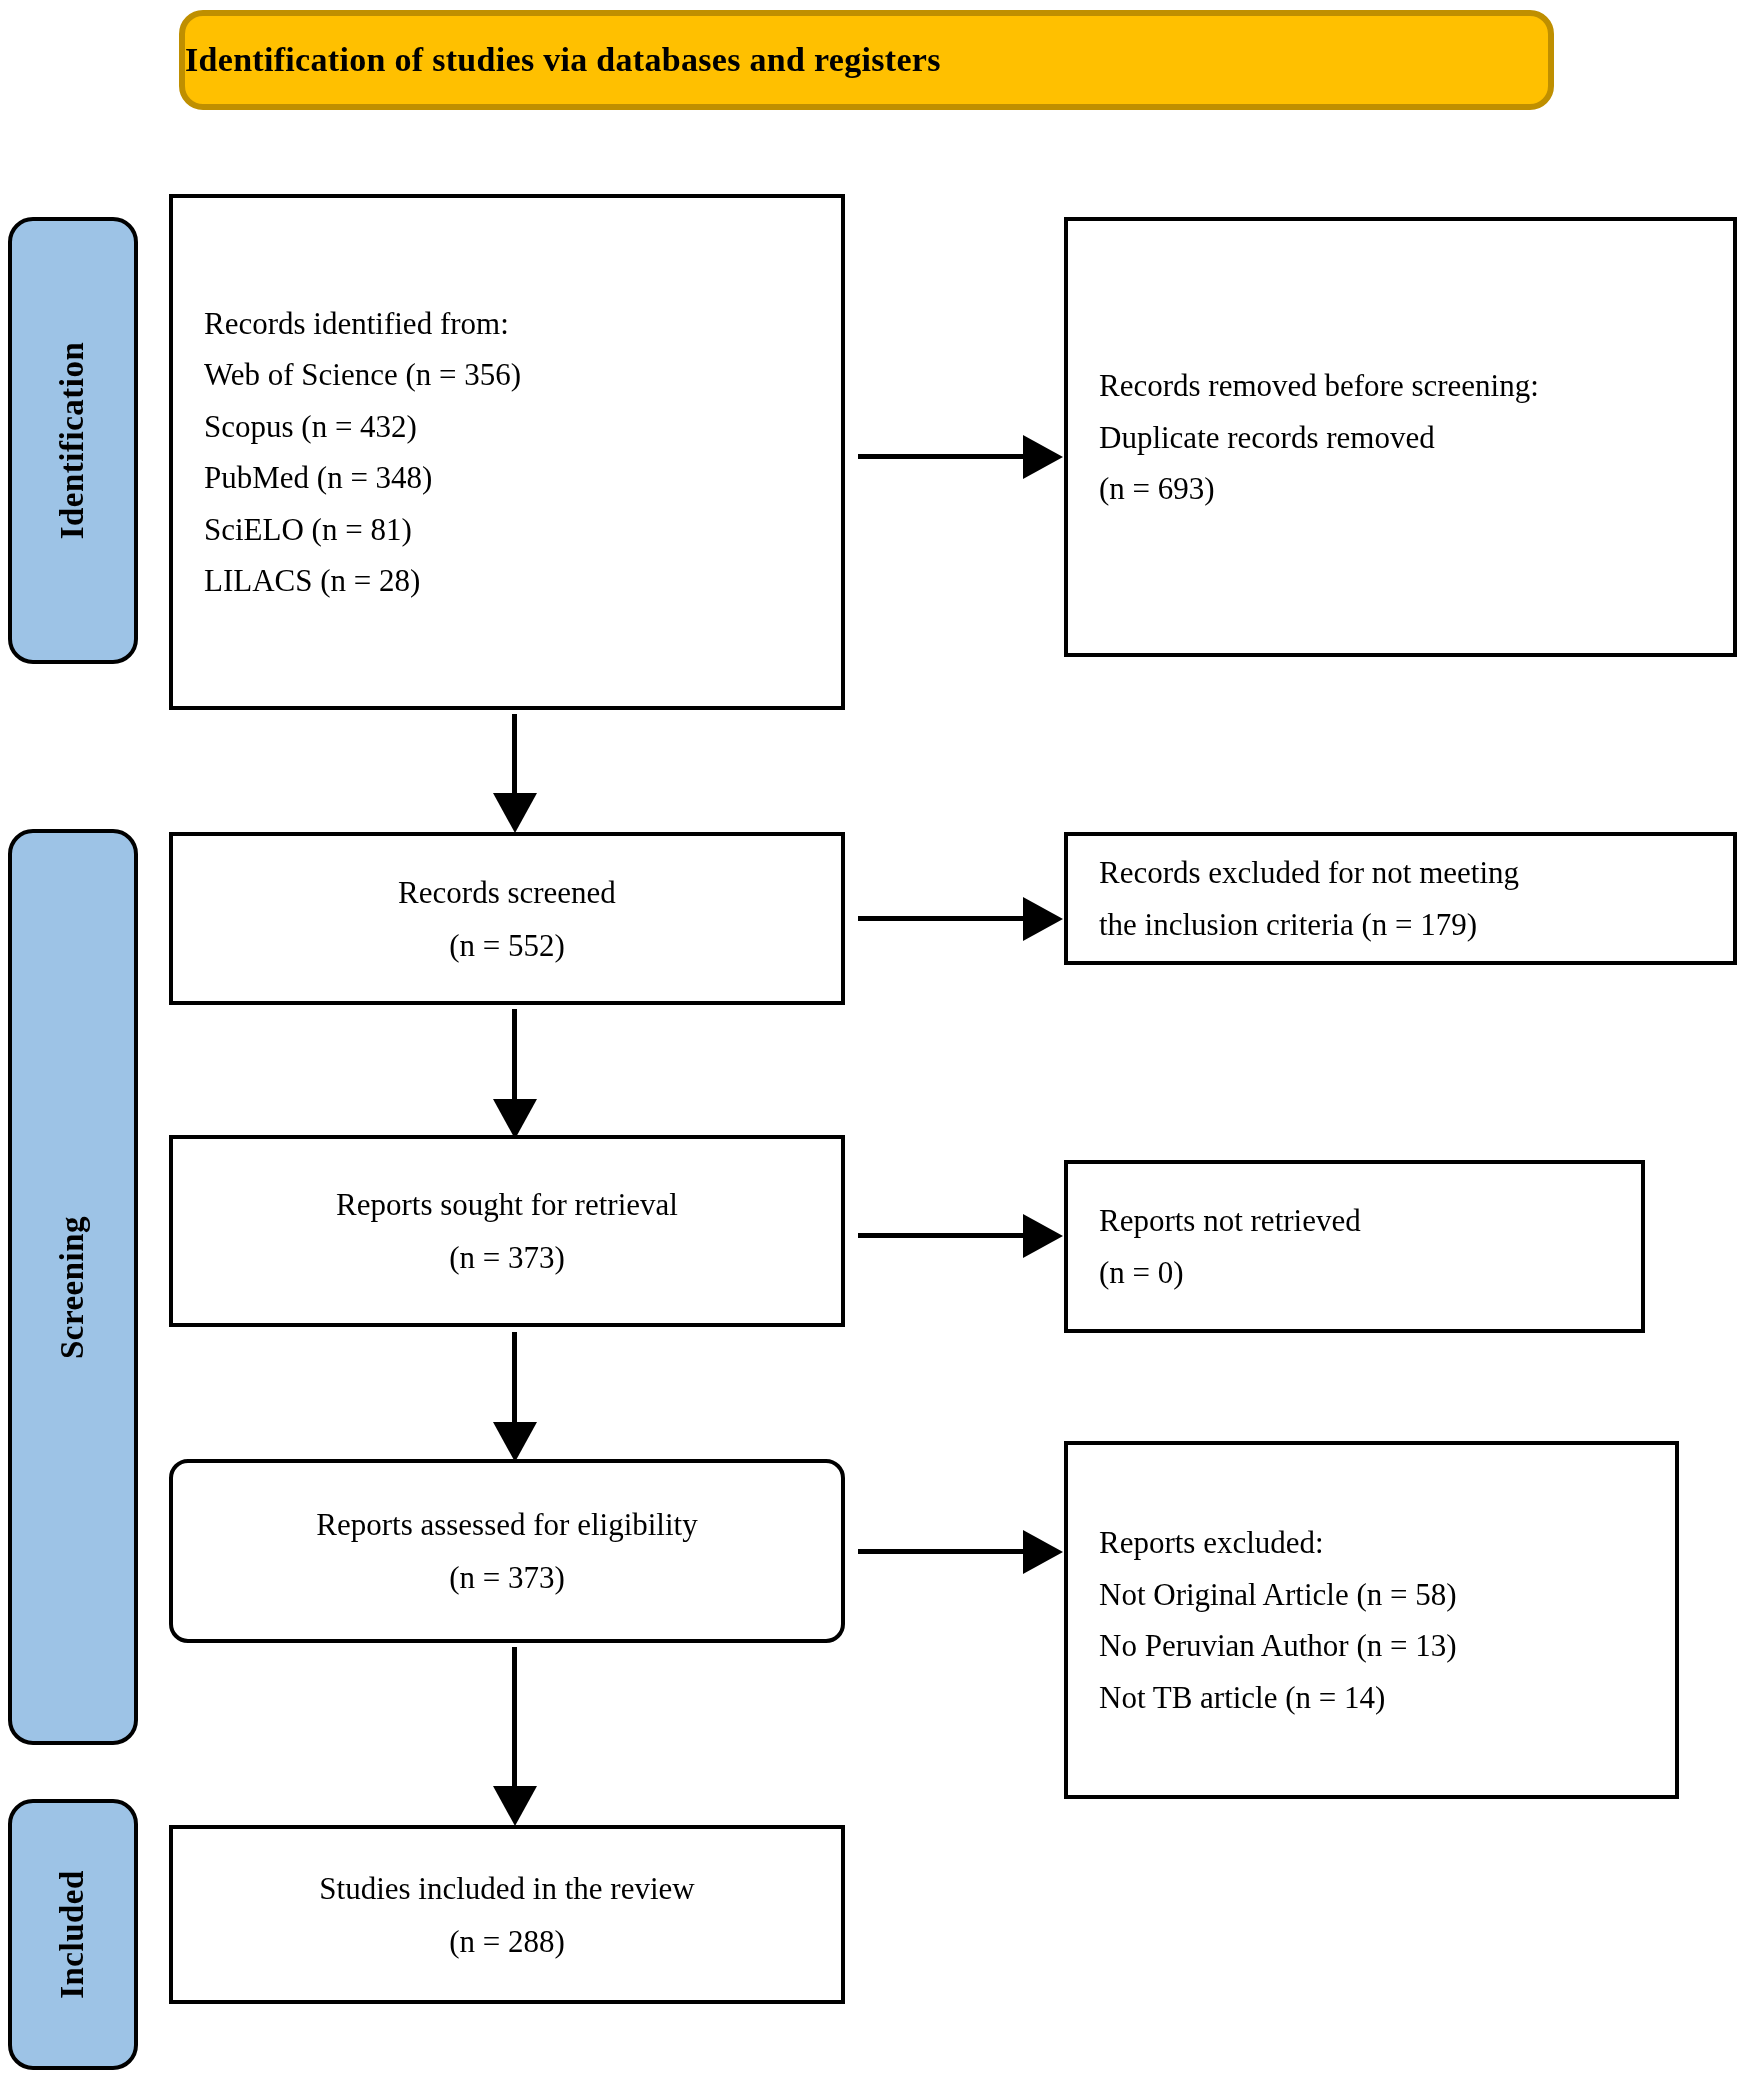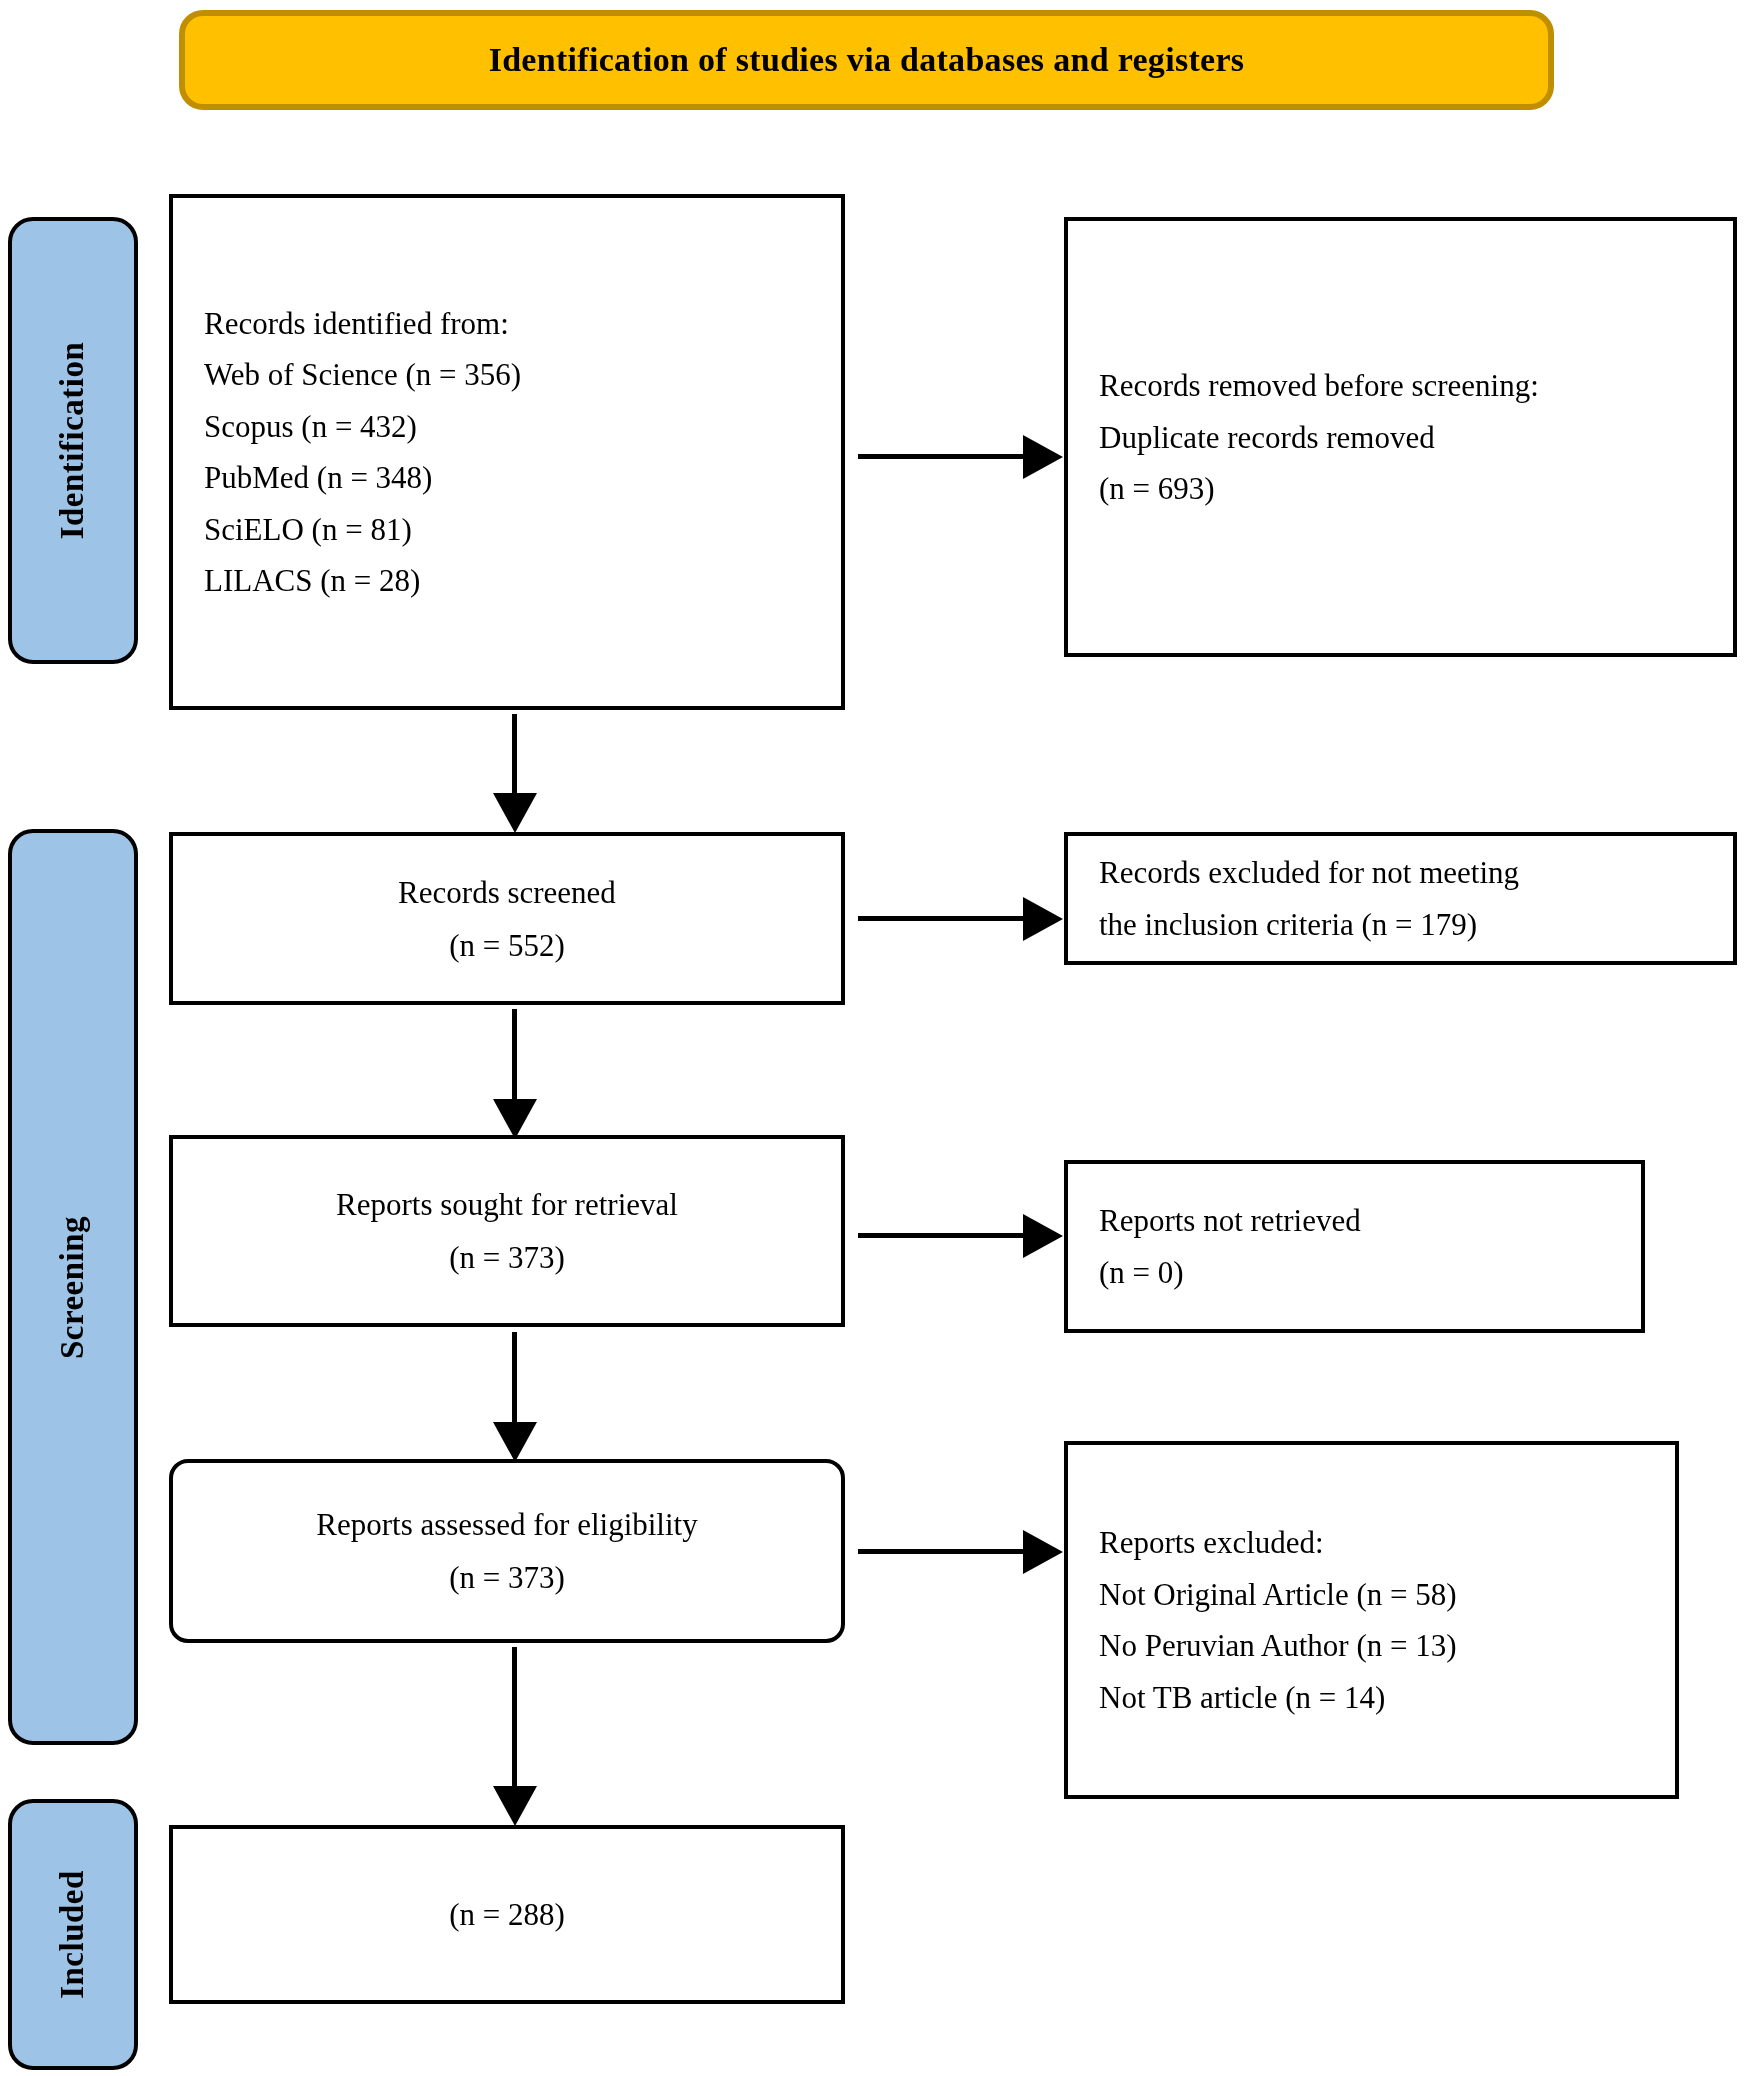--- a/index.html
+++ b/index.html
@@ -24,21 +24,21 @@
     left: 179px;
     top: 9.8px;
     width: 1375px;
     height: 100px;
     background: #FFC000;
     border: 6px solid #BF8F00;
     border-radius: 24px;
     box-sizing: border-box;
     display: flex;
     align-items: center;
-    justify-content: center;
+    justify-content: flex-start;
   }
   .banner-text {
     font-size: 34px;
     font-weight: bold;
     color: #000000;
     letter-spacing: 0.3px;
     text-align: center;
     line-height: 1.1;
   }
 
@@ -231,17 +231,18 @@
     <div class="shaft" style="width:165px;"></div>
     <div class="head" style="left:165px;"></div>
   </div>
 
   <div class="arrow-down" style="left:512px; top:1647px; height:179px;">
     <div class="shaft" style="height:139px;"></div>
     <div class="head" style="top:139px;"></div>
   </div>
 
   <div class="box center" style="left:169px; top:1825px; width:676px; height:179px;">
+    <div class="line">Studies included in the review</div>
     <div class="line">(n = 288)</div>
   </div>
 
 </div>
 
 
 </body></html>

